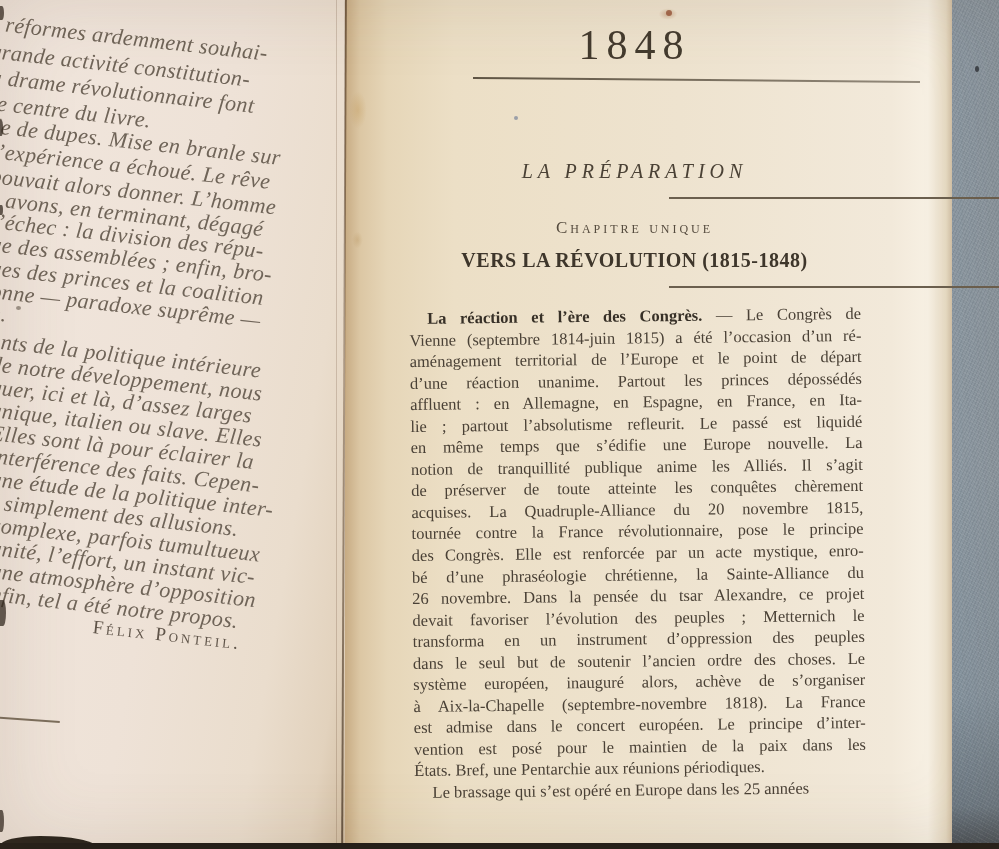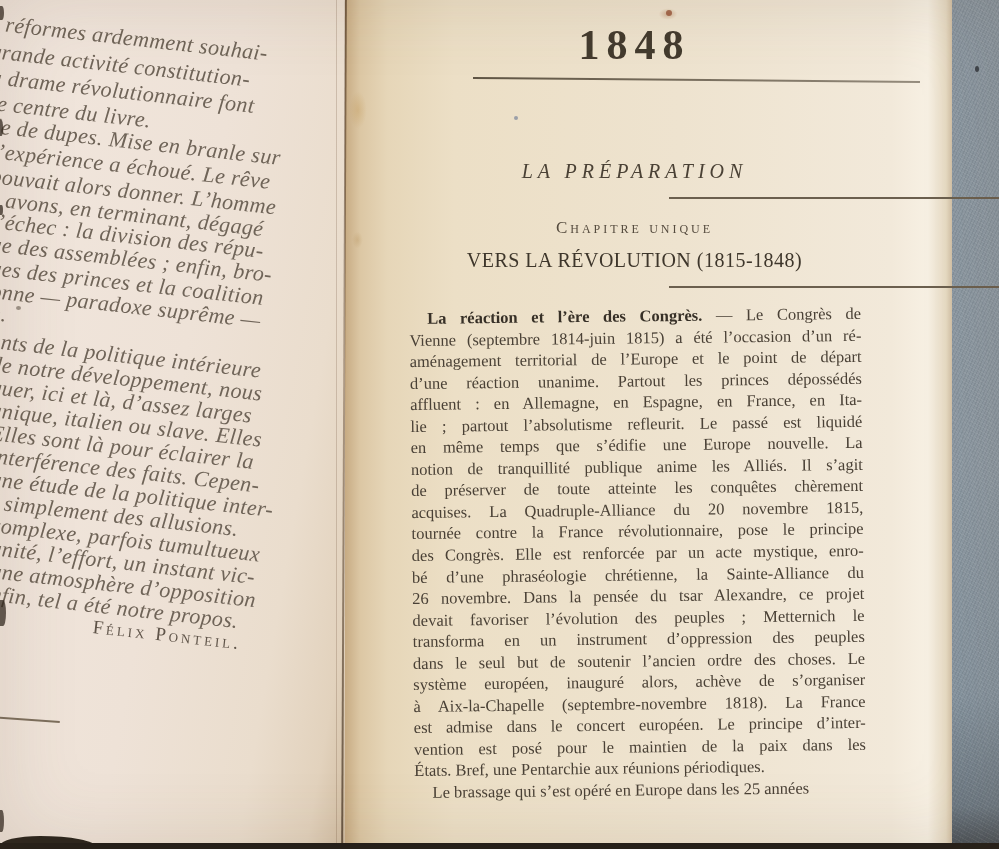--- a/index.html
+++ b/index.html
@@ -54,33 +54,33 @@
   }
   
   .page-right{
     position:absolute;left:345px;top:0;width:607px;height:849px;
     background:linear-gradient(90deg,
       #c7ab83 0%,#dcc7a4 2.5%,#e6d6b8 7%,#ecdfc6 18%,
       #eee3cf 55%,#f2e9da 90%,#f7f0e3 96%,#e6dac3 99%,#d2c0a5 100%);
   }
   .rheader{position:absolute;left:66px;top:0;width:447px;height:310px;color:#463c30;}
   .rheader > div{position:absolute;width:100%;text-align:center;white-space:nowrap;}
-  .year{top:24px;font-size:42px;font-weight:bold;letter-spacing:7px;line-height:1;color:#433a2e;}
+  .year{top:24px;font-size:42px;font-weight:normal;letter-spacing:7px;line-height:1;color:#433a2e;}
   .hr-long{
     position:absolute;left:62px;top:77px;width:450px;height:2px;
     background:linear-gradient(90deg,rgba(70,60,45,.85),rgba(70,60,45,.55));
     transform:rotate(.5deg);transform-origin:0 0;
   }
   .part-heading{top:126px;font-size:19px;letter-spacing:5px;color:#51473a;}
   .part-title{top:160px;font-size:20px;font-style:italic;letter-spacing:5px;color:#4a4135;}
   .rule-sm{position:absolute;height:1.5px;background:#6b5f4e;}
   .r1{left:258px;top:197px;width:60px;}
   .r2{left:258px;top:286px;width:49px;}
   .chapter-heading{top:218px;font-variant:small-caps;font-size:17px;letter-spacing:3px;color:#554b3e;}
-  .chapter-title{top:249px;font-size:20px;font-weight:normal;letter-spacing:.5px;color:#3e362b;}
+  .chapter-title{top:249px;font-size:20px;font-weight:bold;letter-spacing:.5px;color:#3e362b;}
   
   .rbody{
     position:absolute;left:64px;top:308px;width:452px;
     transform:rotate(-.65deg);transform-origin:0 0;
     font-size:16.5px;line-height:21.55px;color:#4a4136;
   }
   .ln{text-align:justify;text-align-last:justify;}
   .ln.first{text-indent:18px;}
   .ln.end{text-align-last:left;}
   .ln b{color:#373027;}

